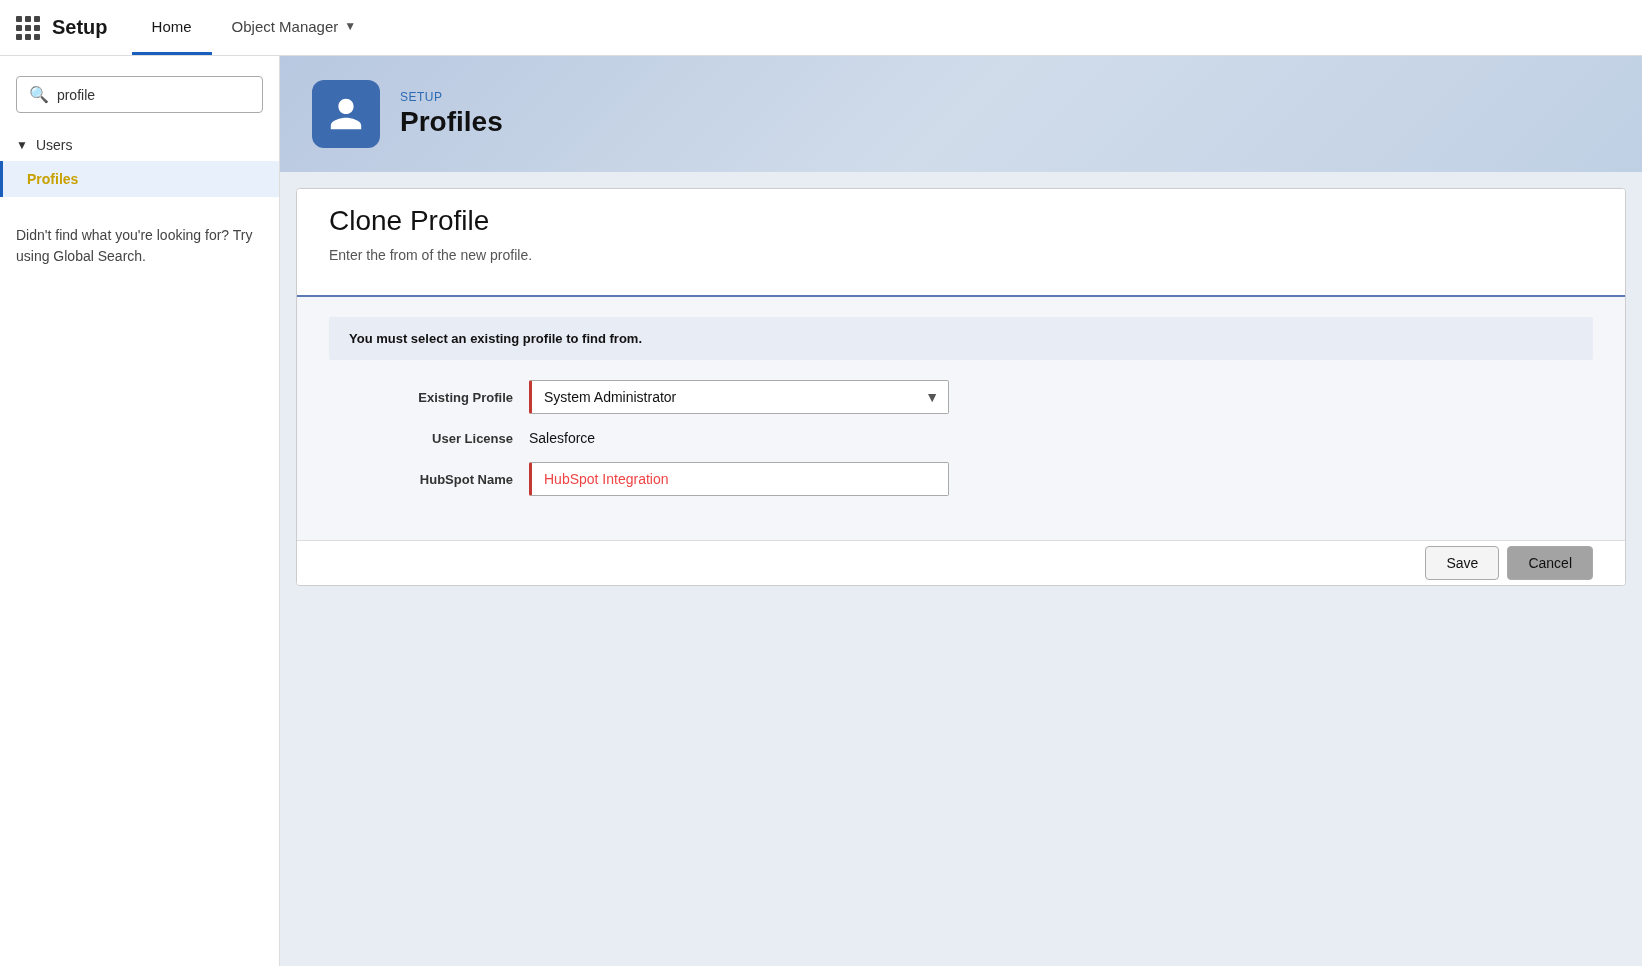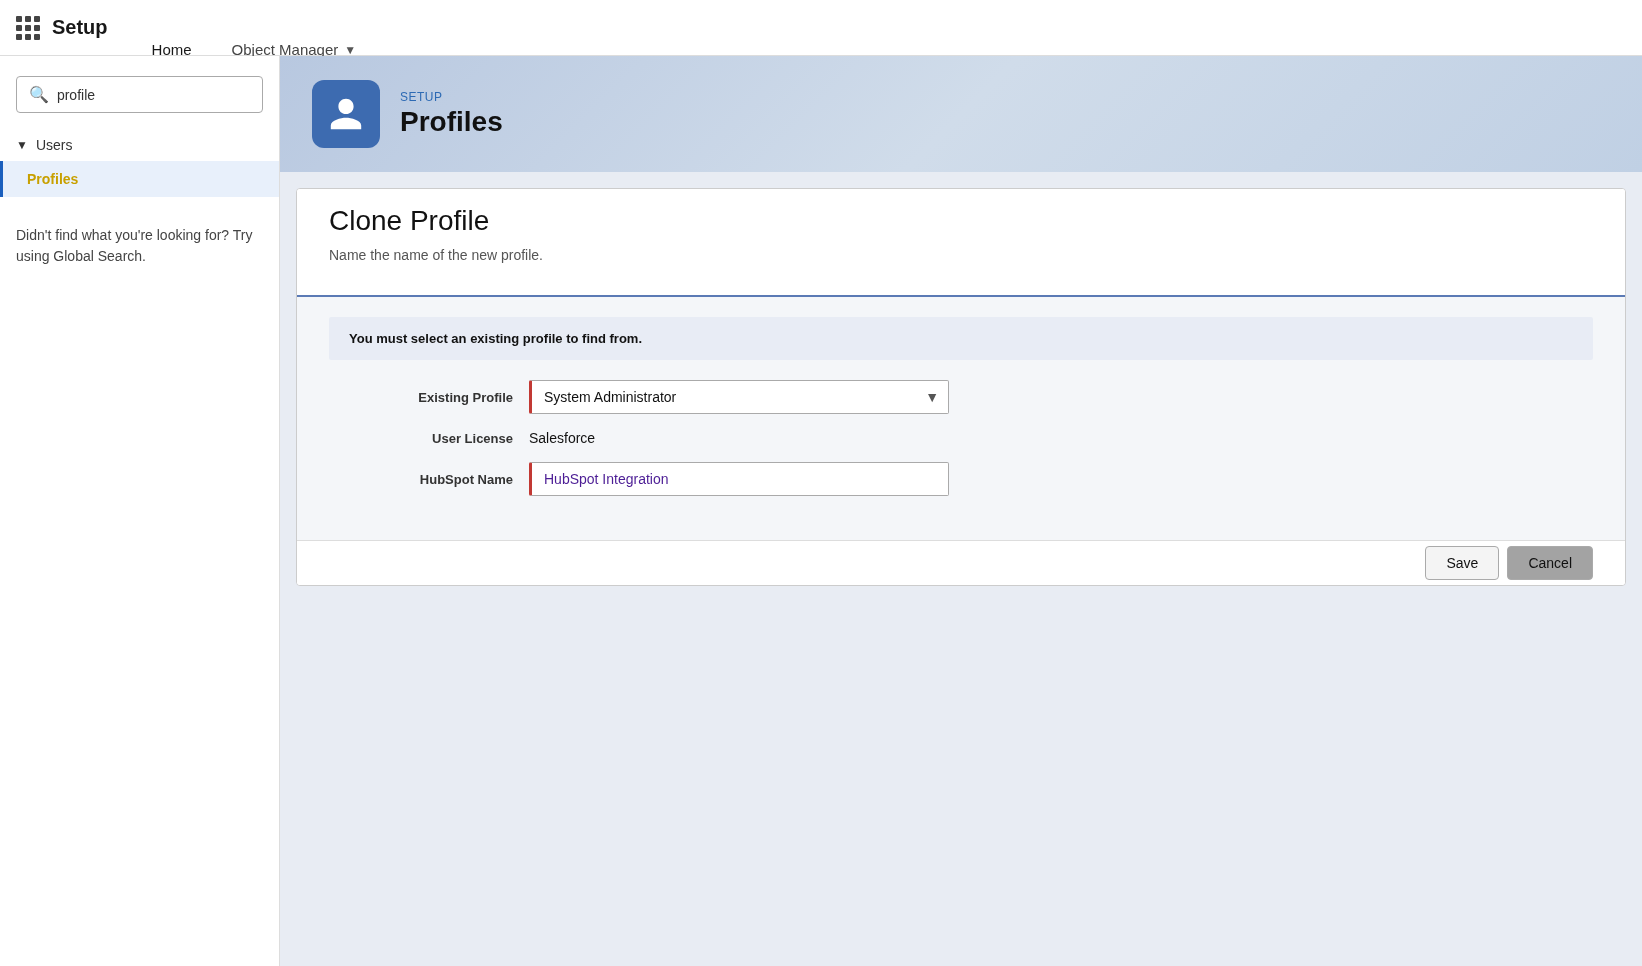--- a/index.html
+++ b/index.html
@@ -39,28 +39,27 @@
       color: #181818;
     }
     .nav-tabs {
       display: flex;
       align-items: stretch;
       height: 100%;
       gap: 0;
     }
     .nav-tab {
       display: flex;
-      align-items: flex-start;
+      align-items: center;
       padding: 17px 20px;
       font-size: 15px;
       color: #444;
       cursor: pointer;
       border-bottom: 3px solid transparent;
       height: 100%;
-      margin-top: 24px;
     }
     .nav-tab.active {
       border-bottom: 3px solid #1b5fbd;
       color: #181818;
       font-weight: 500;
     }
     .nav-tab-with-arrow {
       display: flex;
       align-items: center;
       gap: 6px;
@@ -270,21 +269,21 @@
       color: #555;
       font-size: 14px;
     }
     .form-text-input {
       width: 100%;
       padding: 8px 12px;
       border: 1px solid #aaa;
       border-left: 3px solid #c23934;
       border-radius: 2px;
       font-size: 14px;
-      color: #4c1d95;
+      color: #ef4444;
       background: #fff;
       outline: none;
     }
     .form-static-value {
       font-size: 14px;
       color: #111;
     }
     .form-footer {
       background: #fff;
       padding: 5px 32px;
@@ -368,21 +367,21 @@
       </div>
       <div class="page-header-text">
         <span class="page-header-setup">SETUP</span>
         <span class="page-header-title">Profiles</span>
       </div>
     </div>
 
     <div class="form-container">
       <div class="form-header">
         <div class="form-title">Clone Profile</div>
-        <div class="form-subtitle">Name the name of the new profile.</div>
+        <div class="form-subtitle">Enter the from of the new profile.</div>
       </div>
 
       <div class="form-inner">
         <div class="form-alert">You must select an existing profile to find from.</div>
 
         <div class="form-row">
           <label class="form-label">Existing Profile</label>
           <div class="form-field select-wrapper">
             <select class="form-select">
               <option>System Administrator</option>

